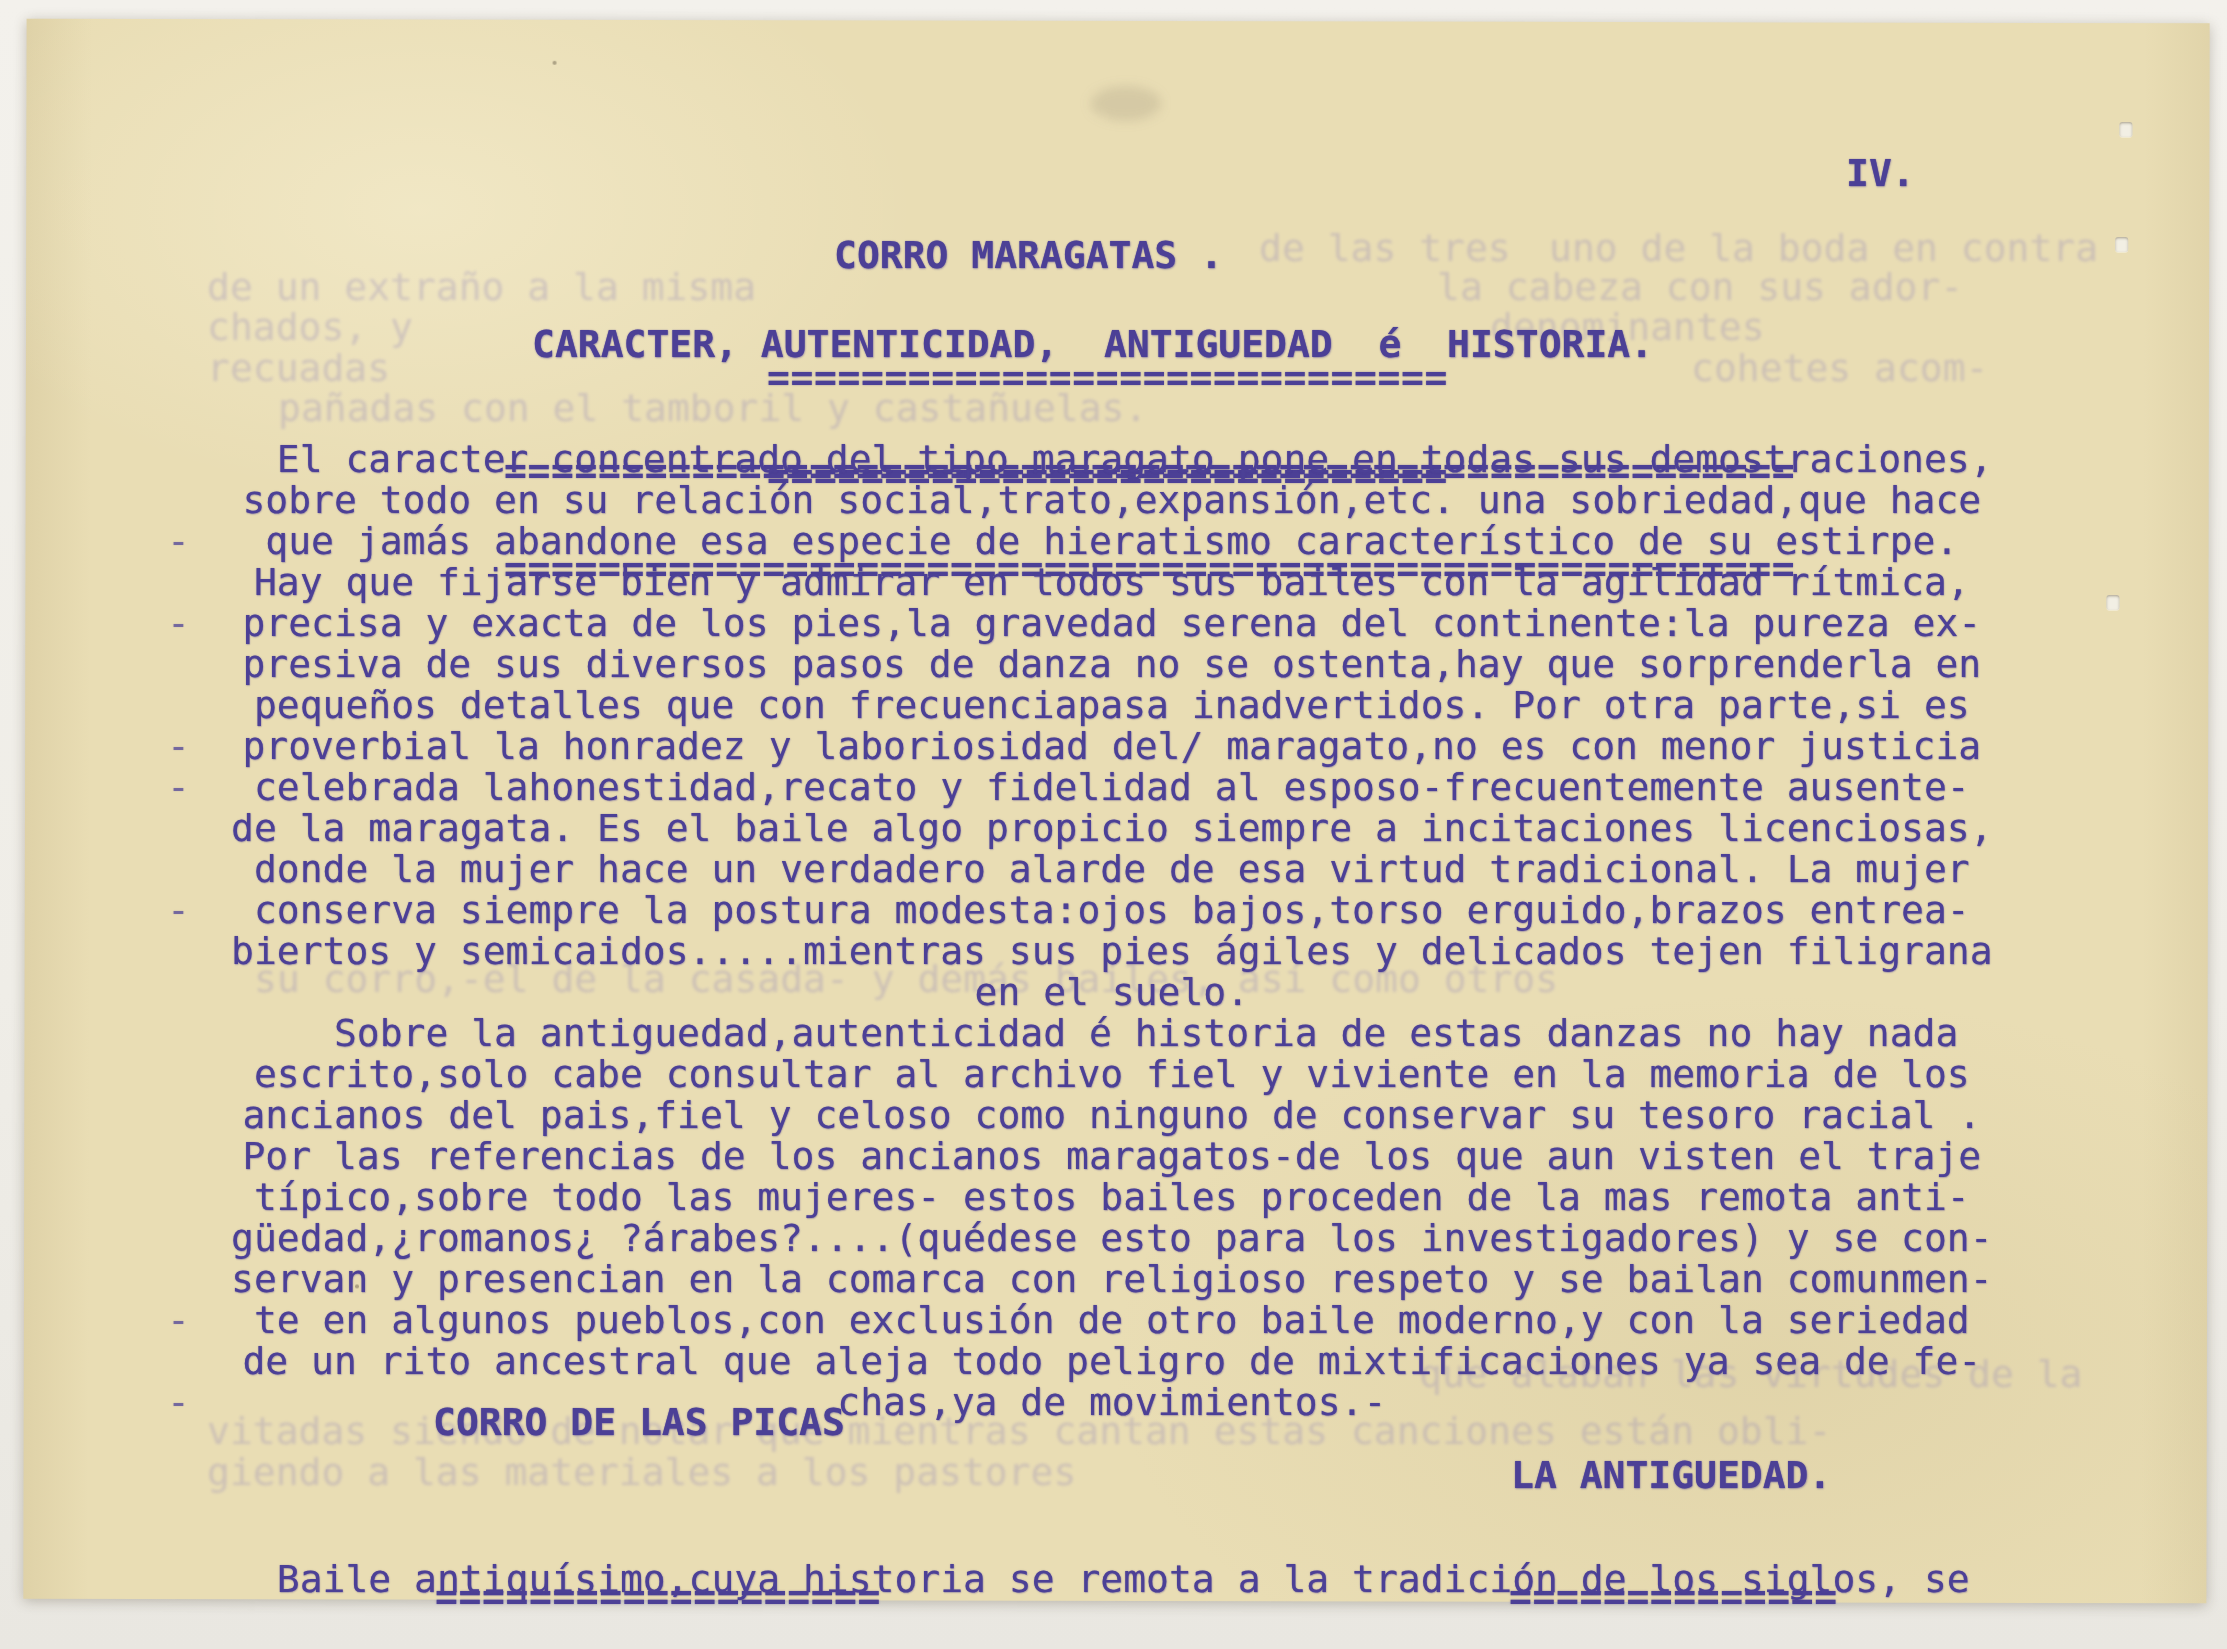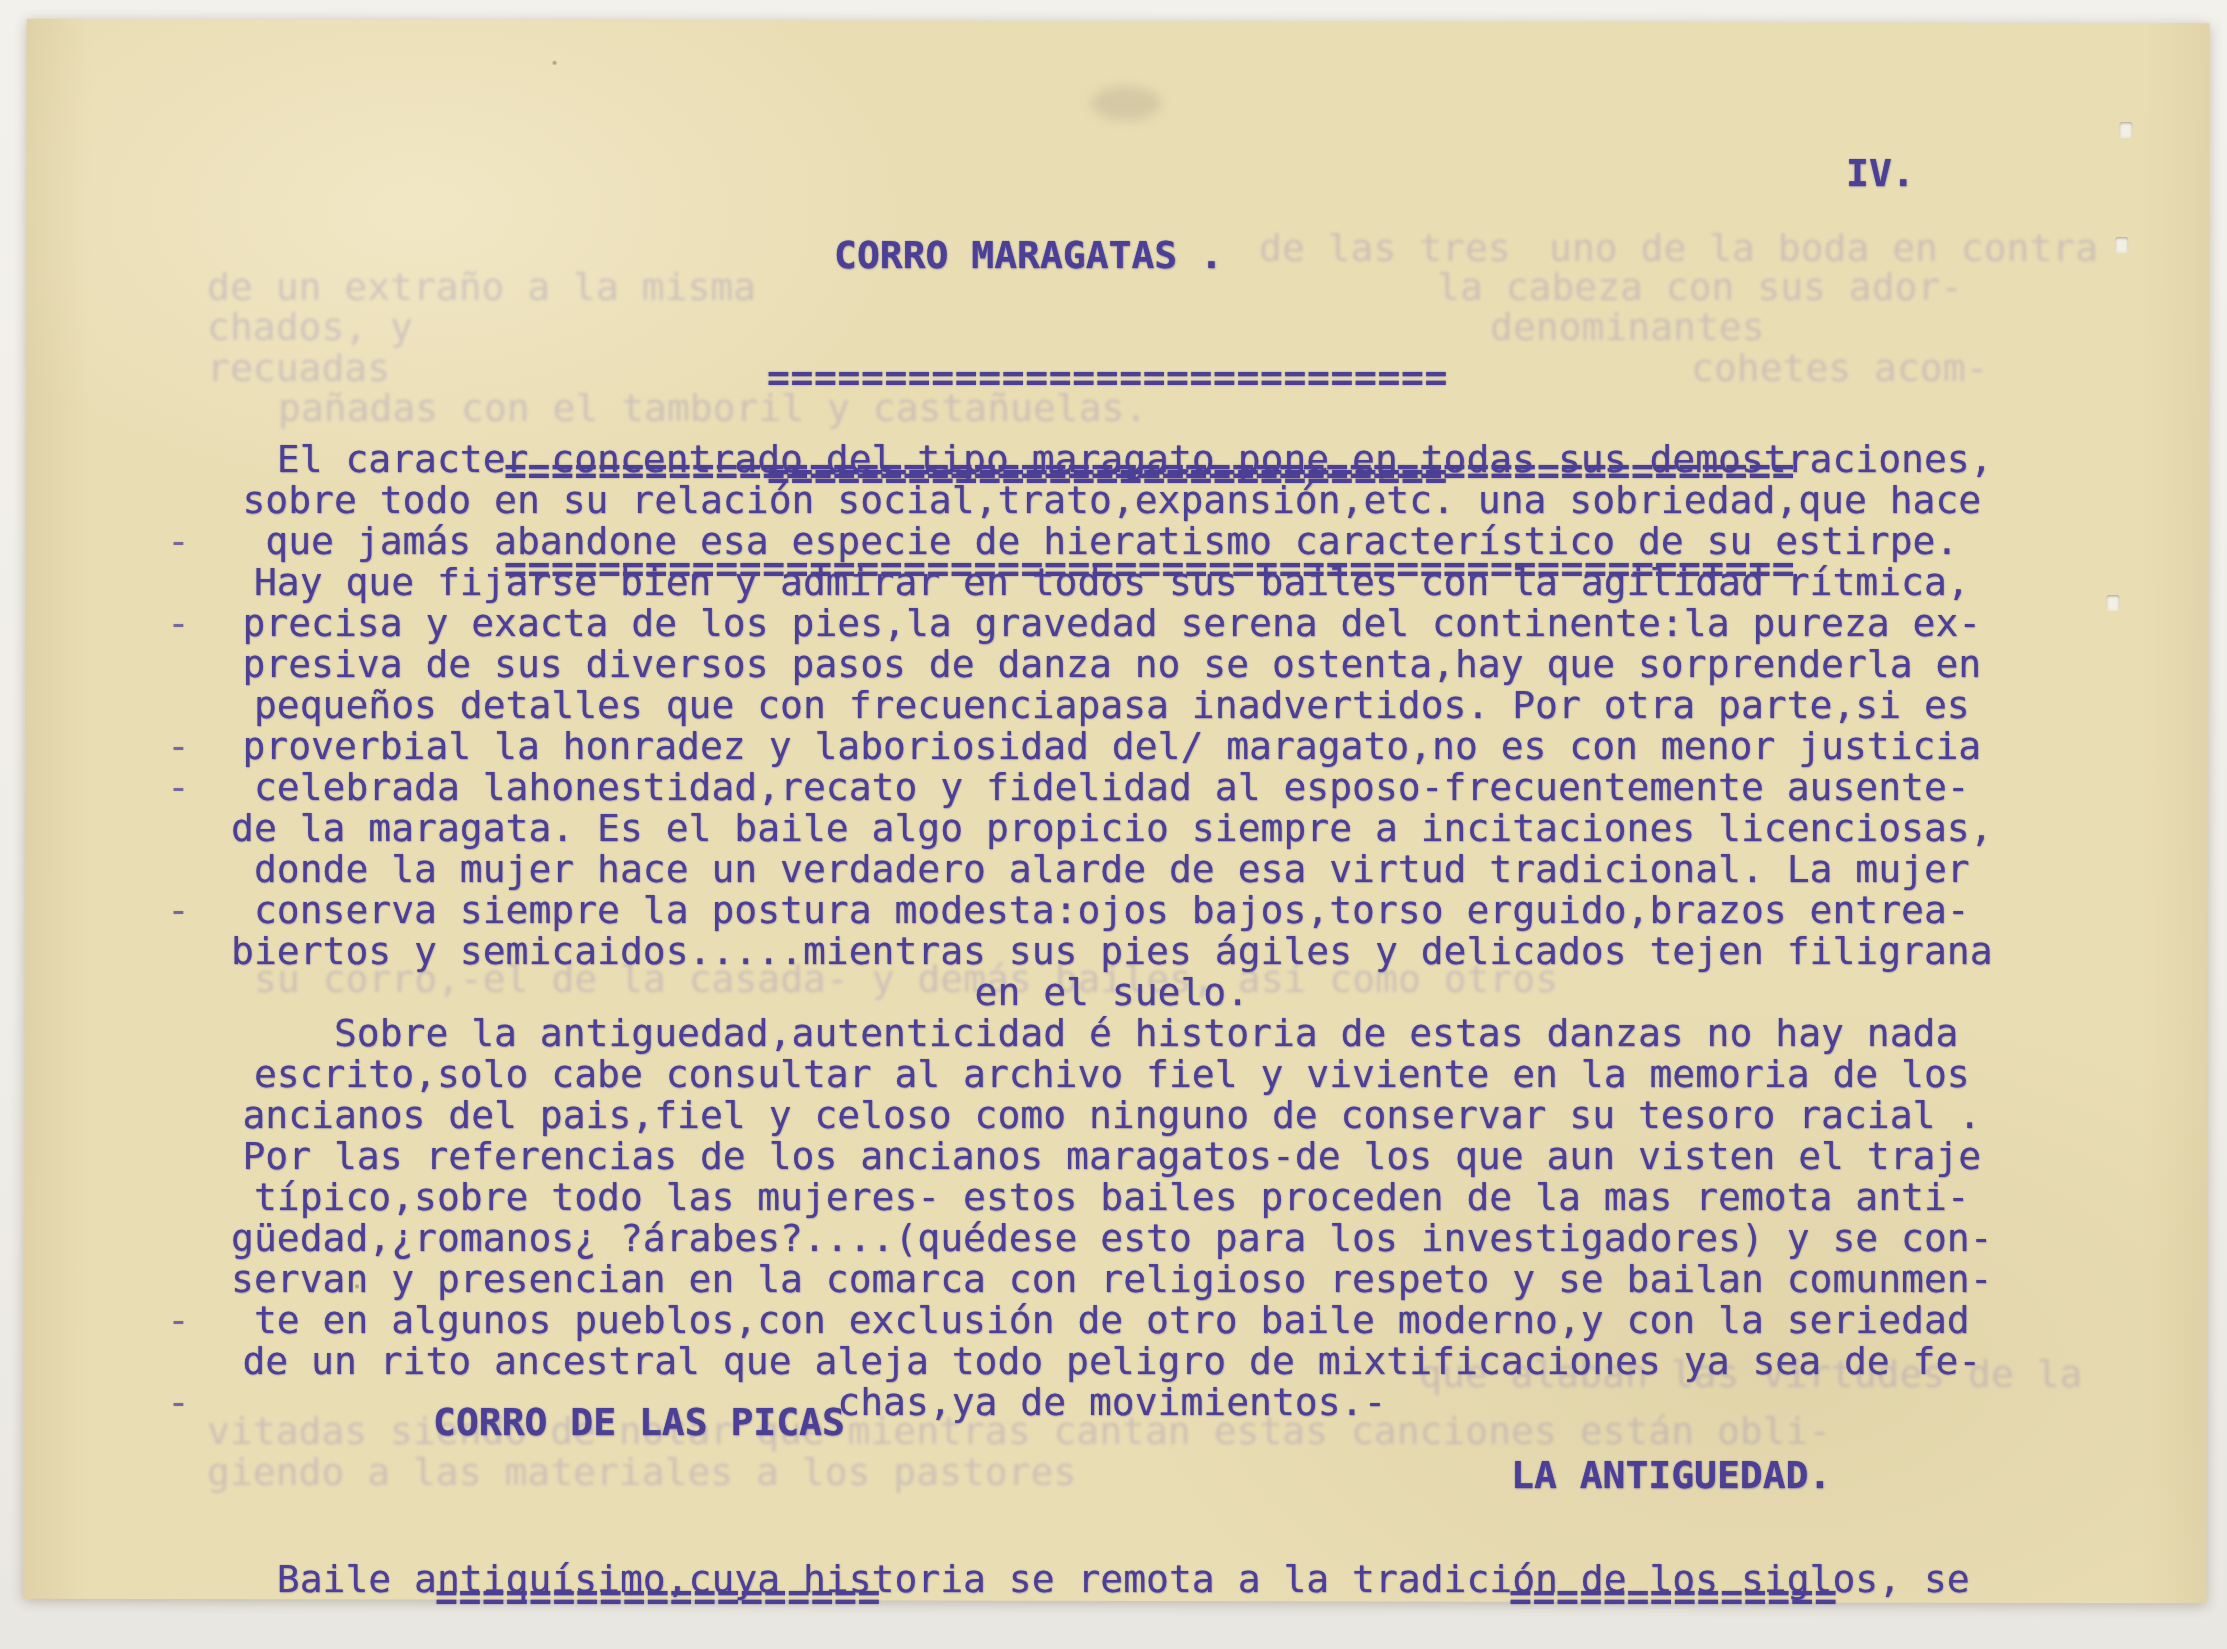--- a/index.html
+++ b/index.html
@@ -112,20 +112,21 @@
     </div>
 
   <div class="tw bold" style="left:1846px; top:153px;">IV.</div>
 
   <div class="tw bold" style="left:834px; top:235px;">CORRO MARAGATAS .</div>
   <div class="tw" style="left:767px; top:287px;">
     <span class="rule-row">=============================</span>
     <span class="rule-row">=============================</span>
   </div>
 
+  <div class="tw bold" style="left:532px; top:324px;">CARACTER, AUTENTICIDAD,  ANTIGUEDAD  é  HISTORIA.</div>
   <div class="tw" style="left:504px; top:380px;">
     <span class="rule-row">=======================================================</span>
     <span class="rule-row">=======================================================</span>
   </div>
 
   <div class="body-block tw" style="left:231px; top:439px; position:absolute;" id="body-block"><div class="line"><span>  El caracter concentrado del tipo maragato pone en todas sus demostraciones,</span></div><div class="line"><span>sobre todo en su relación social,trato,expansión,etc. una sobriedad,que hace</span></div><div class="line"><span class="margin-mark">-</span><span>que jamás abandone esa especie de hieratismo característico de su estirpe.</span></div><div class="line"><span>Hay que fijarse bien y admirar en todos sus bailes con la agilidad rítmica,</span></div><div class="line"><span class="margin-mark">-</span><span>precisa y exacta de los pies,la gravedad serena del continente:la pureza ex-</span></div><div class="line"><span>presiva de sus diversos pasos de danza no se ostenta,hay que sorprenderla en</span></div><div class="line"><span>pequeños detalles que con frecuenciapasa inadvertidos. Por otra parte,si es</span></div><div class="line"><span class="margin-mark">-</span><span>proverbial la honradez y laboriosidad del/ maragato,no es con menor justicia</span></div><div class="line"><span class="margin-mark">-</span><span>celebrada lahonestidad,recato y fidelidad al esposo-frecuentemente ausente-</span></div><div class="line"><span>de la maragata. Es el baile algo propicio siempre a incitaciones licenciosas,</span></div><div class="line"><span>donde la mujer hace un verdadero alarde de esa virtud tradicional. La mujer</span></div><div class="line"><span class="margin-mark">-</span><span>conserva siempre la postura modesta:ojos bajos,torso erguido,brazos entrea-</span></div><div class="line"><span>biertos y semicaidos.....mientras sus pies ágiles y delicados tejen filigrana</span></div><div class="line"><span>en el suelo.</span></div><div class="line"><span>   Sobre la antiguedad,autenticidad é historia de estas danzas no hay nada</span></div><div class="line"><span>escrito,solo cabe consultar al archivo fiel y viviente en la memoria de los</span></div><div class="line"><span>ancianos del pais,fiel y celoso como ninguno de conservar su tesoro racial .</span></div><div class="line"><span>Por las referencias de los ancianos maragatos-de los que aun visten el traje</span></div><div class="line"><span>típico,sobre todo las mujeres- estos bailes proceden de la mas remota anti-</span></div><div class="line"><span>güedad,¿romanos¿ ?árabes?....(quédese esto para los investigadores) y se con-</span></div><div class="line"><span>servan y presencian en la comarca con religioso respeto y se bailan comunmen-</span></div><div class="line"><span class="margin-mark">-</span><span>te en algunos pueblos,con exclusión de otro baile moderno,y con la seriedad</span></div><div class="line"><span>de un rito ancestral que aleja todo peligro de mixtificaciones ya sea de fe-</span></div><div class="line"><span class="margin-mark">-</span><span>chas,ya de movimientos.-</span></div></div>
 
   <div class="tw bold" style="left:433px; top:1402px;">CORRO DE LAS PICAS</div>
   <div class="tw" style="left:435px; top:1506px;">
     <span class="rule-row">===================</span>

